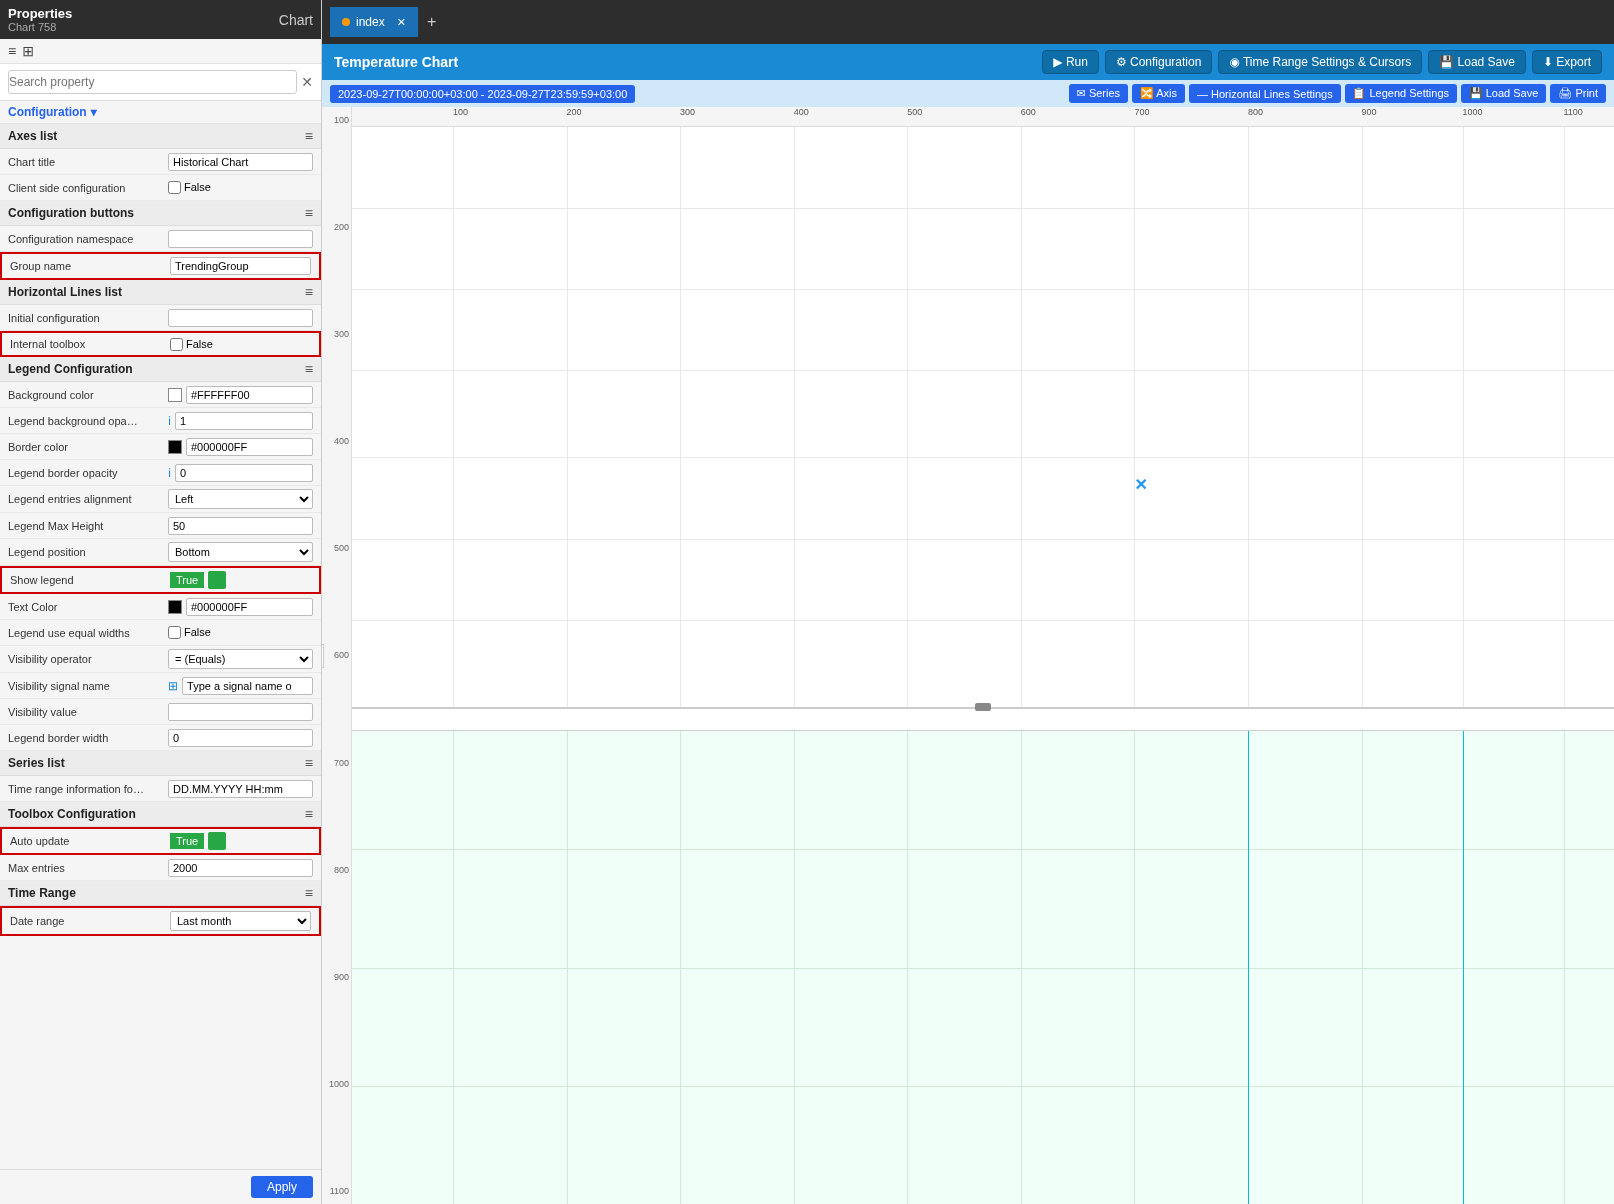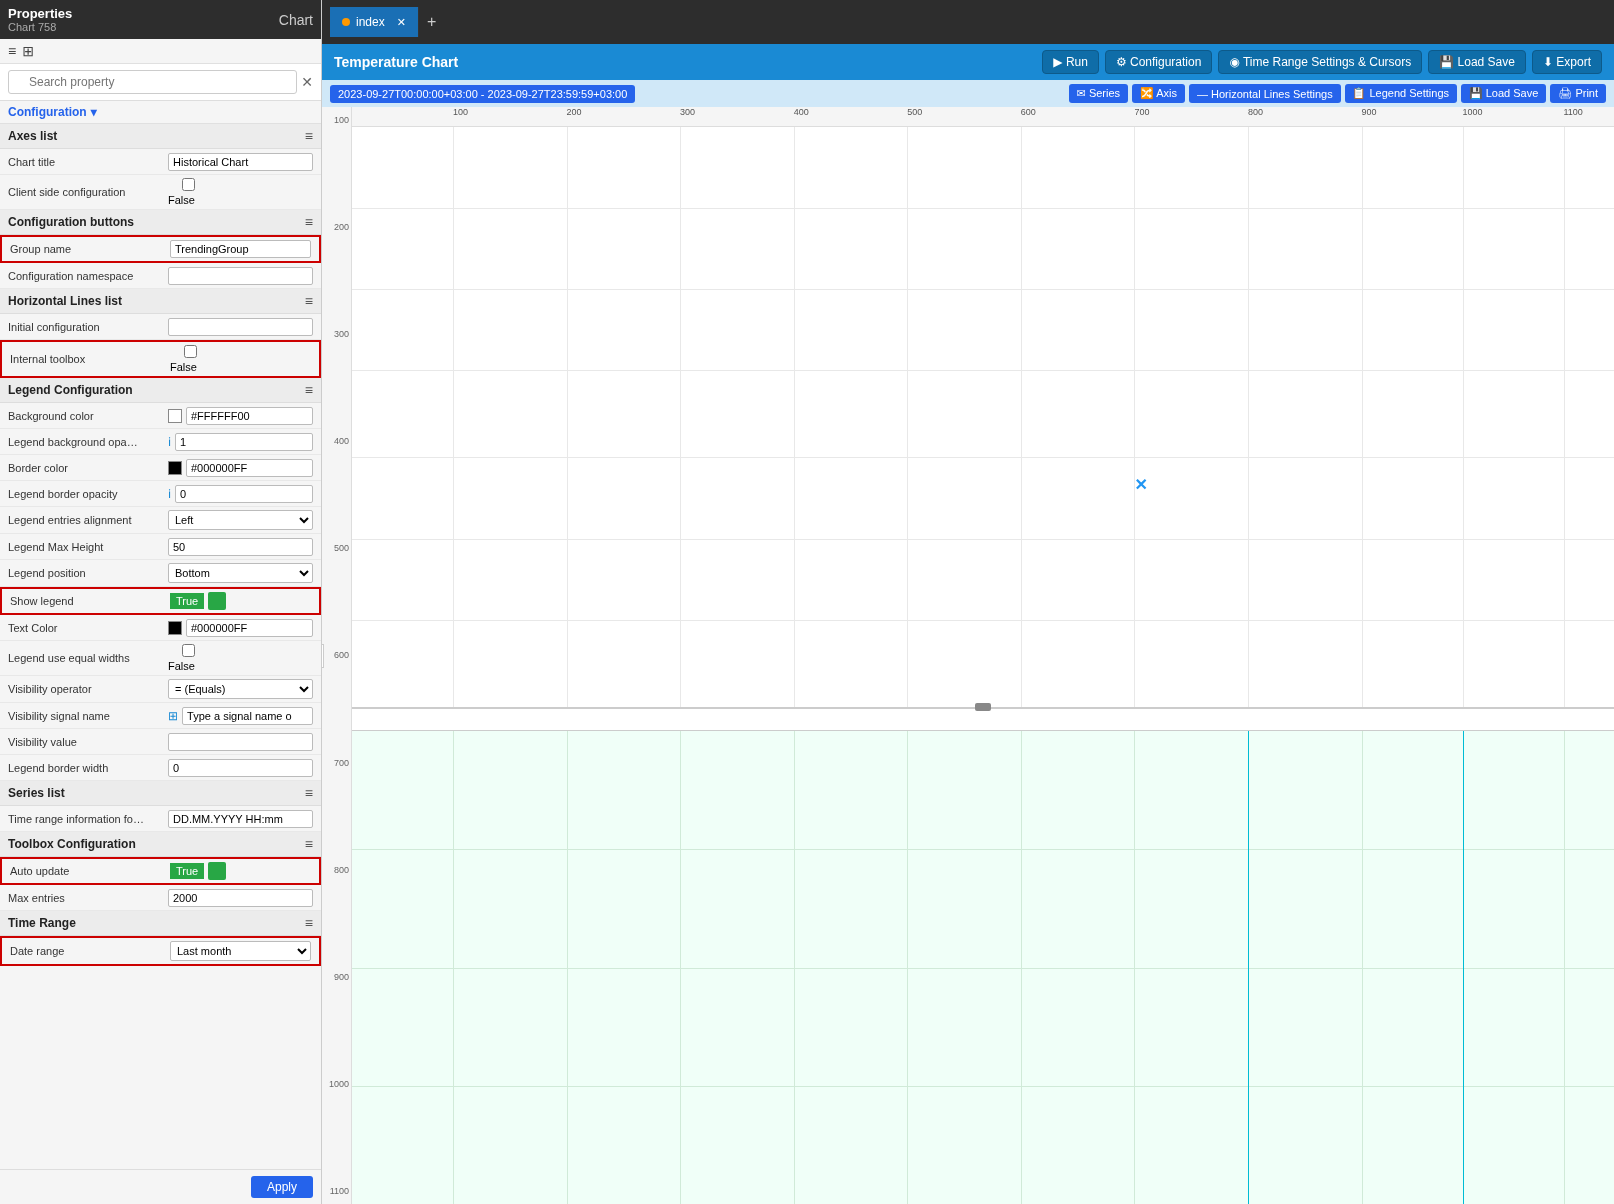--- a/index.html
+++ b/index.html
@@ -33,21 +33,21 @@
       padding: 6px 8px;
       background: #fff;
       border-bottom: 1px solid #ddd;
       display: flex;
       align-items: center;
     }
     .search-bar input {
       flex: 1;
       border: 1px solid #ccc;
       border-radius: 3px;
-      padding: 4px 20px;
+      padding: 4px 0;
       font-size: 12px;
       outline: none;
     }
     .search-bar .close-btn { margin-left: 4px; cursor: pointer; color: #666; font-size: 14px; }
 
     .top-icons-row {
       padding: 4px 8px;
       display: flex;
       gap: 6px;
       background: #f5f5f5;
@@ -125,24 +125,23 @@
       background: #28a745;
       color: white;
       border: none;
       border-radius: 0;
       padding: 2px 6px;
       font-size: 11px;
       cursor: pointer;
     }
     .checkbox-false {
       display: flex;
-      align-items: flex-end;
+      align-items: flex-start;
       gap: 3px;
       font-size: 11px;
-      flex-direction: column;
     }
     .checkbox-false input[type="checkbox"] { margin: 0; }
 
     .section-row {
       display: flex;
       align-items: center;
       justify-content: space-between;
       padding: 4px 8px;
       background: #ececec;
       border-bottom: 1px solid #ddd;
@@ -404,31 +403,31 @@
           <span>False</span>
         </div>
       </div>
     </div>
 
     <div class="section-row">
       <span>Configuration buttons</span>
       <span class="section-icon">≡</span>
     </div>
 
+    <div class="prop-row">
+      <span class="prop-label">Configuration namespace</span>
+      <div class="prop-value">
+        <input type="text" value="" style="">
+      </div>
+    </div>
+
     <div class="prop-row" style="border: 2px solid #cc0000;">
       <span class="prop-label">Group name</span>
       <div class="prop-value">
         <input type="text" value="TrendingGroup" style="">
-      </div>
-    </div>
-
-    <div class="prop-row">
-      <span class="prop-label">Configuration namespace</span>
-      <div class="prop-value">
-        <input type="text" value="" style="">
       </div>
     </div>
 
     <div class="section-row">
       <span>Horizontal Lines list</span>
       <span class="section-icon">≡</span>
     </div>
 
     <div class="prop-row">
       <span class="prop-label">Initial configuration</span>

